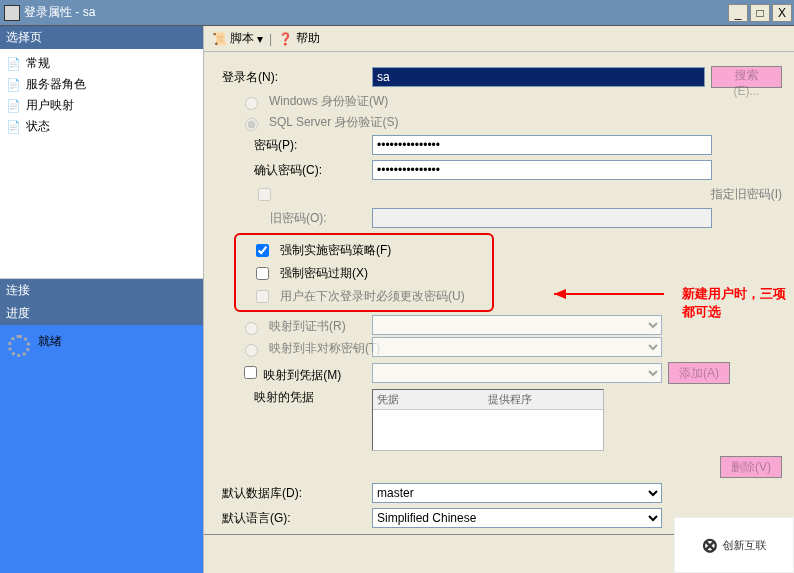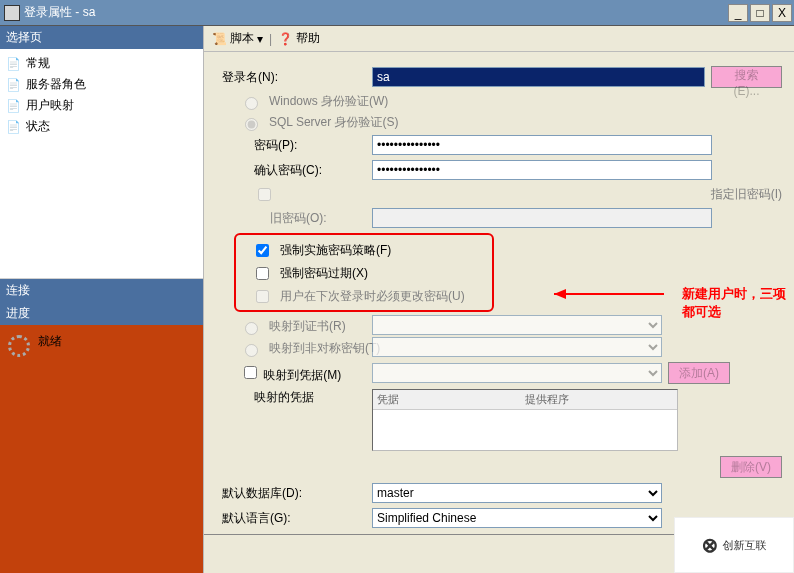--- a/index.html
+++ b/index.html
@@ -78,21 +78,21 @@
   font-size: 12px;
 }
 .conn-block .lbl { margin-bottom: 2px; }
 .conn-block .val { margin-bottom: 8px; }
 .link-row {
   display: flex; align-items: center; gap: 6px;
   color: #00f; text-decoration: underline; cursor: pointer;
   margin-top: 4px;
 }
 .progress-block {
-  background: #c2410c;
+  background: #3b82f6;
   padding: 8px;
   flex: 1;
   display: flex;
   align-items: flex-start;
   gap: 8px;
 }
 .spinner {
   width: 22px; height: 22px;
   border: 3px dotted #aaa;
   border-radius: 50%;
@@ -178,21 +178,21 @@
 select.wide2 {
   width: 290px; height: 20px;
   border: 1px solid #7f9db9;
   font-size: 12px;
   background: #fff;
 }
 .memberbox {
   border: 1px inset #bbb;
   background: #fff;
   height: 62px;
-  width: 306px;
+  width: 232px;
   display: flex;
   flex-direction: column;
 }
 .memberbox .hdr {
   display: flex;
   background: #f0f0f0;
   border-bottom: 1px solid #ccc;
   padding: 2px 4px;
   font-size: 11px;
   color: #666;

